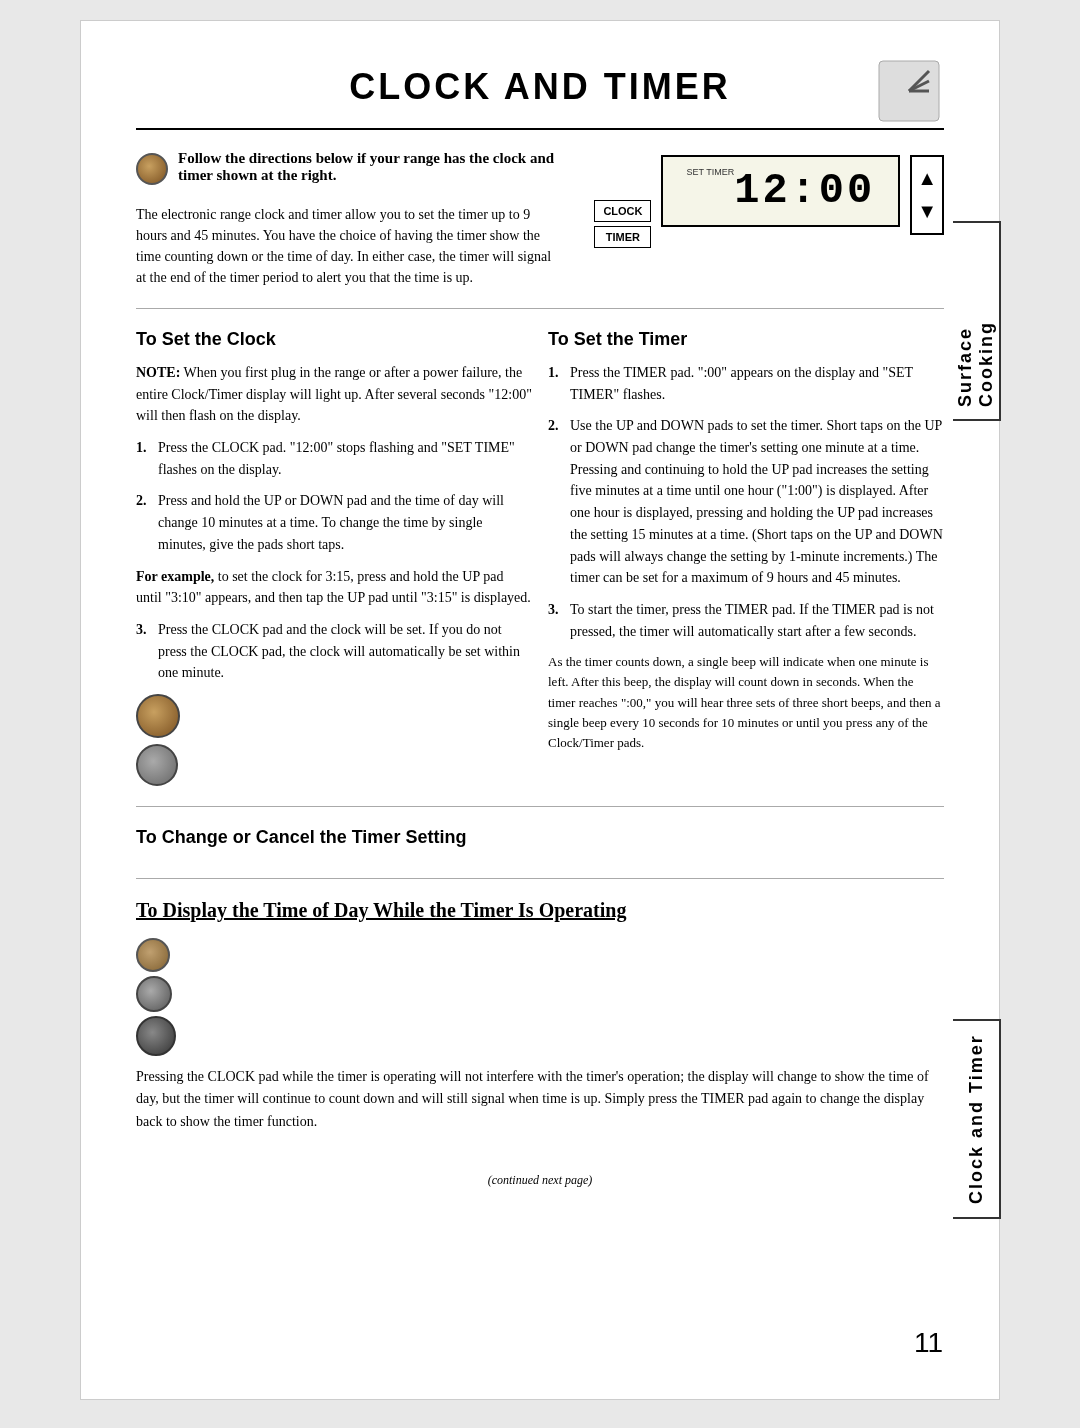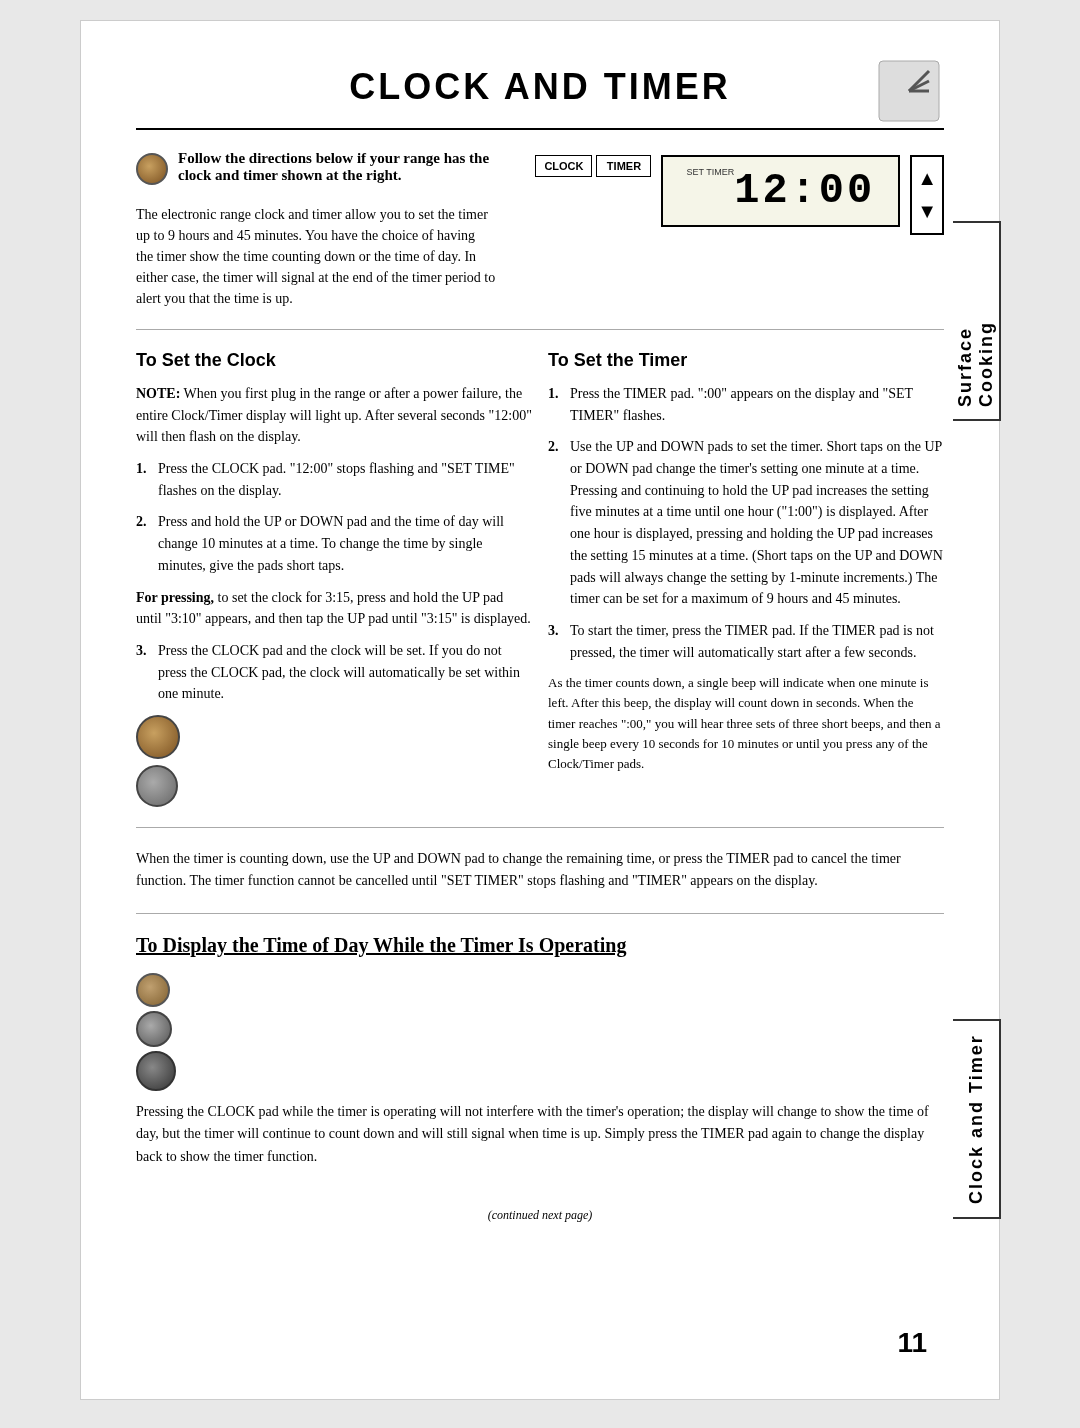--- a/index.html
+++ b/index.html
@@ -68,23 +68,23 @@
       display: flex;
       align-items: center;
       justify-content: center;
       font-family: Arial, sans-serif;
     }
 
     
     .page-number {
       position: absolute;
       bottom: 40px;
-      right: 72px;
+      right: 56px;
       font-size: 28px;
-      font-weight: bold;
+      font-weight: normal;
       font-family: Arial, sans-serif;
     }
 
     
     .main-content {
       padding: 0 55px 0 55px;
     }
 
     
     .page-header {
@@ -139,22 +139,23 @@
     
     .clock-display-area {
       display: flex;
       align-items: flex-start;
       gap: 10px;
       padding-top: 5px;
     }
 
     .clock-buttons {
       display: flex;
-      flex-direction: row;
+      flex-direction: column;
       gap: 4px;
+      margin-top: 45px;
     }
 
     .clock-btn {
       border: 1px solid #000;
       padding: 4px 8px;
       font-size: 11px;
       font-weight: bold;
       font-family: Arial, sans-serif;
       background: #fff;
       min-width: 55px;
@@ -366,21 +367,21 @@
           <li>
             <span class="list-num">1.</span>
             <span>Press the CLOCK pad. "12:00" stops flashing and "SET TIME" flashes on the display.</span>
           </li>
           <li>
             <span class="list-num">2.</span>
             <span>Press and hold the UP or DOWN pad and the time of day will change 10 minutes at a time. To change the time by single minutes, give the pads short taps.</span>
           </li>
         </ol>
         <p class="example-para">
-          <span class="example-bold">For pressing,</span><span> to set the clock for 3:15, press and hold the UP pad until "3:10" appears, and then tap the UP pad until "3:15" is displayed.</span>
+          <span class="example-bold">For example,</span><span> to set the clock for 3:15, press and hold the UP pad until "3:10" appears, and then tap the UP pad until "3:15" is displayed.</span>
         </p>
         <ol class="numbered-list">
           <li>
             <span class="list-num">3.</span>
             <span>Press the CLOCK pad and the clock will be set. If you do not press the CLOCK pad, the clock will automatically be set within one minute.</span>
           </li>
         </ol>
 
         <div style="display:flex; flex-direction:column; gap:6px; margin-top:10px; align-items:flex-start;">
           <div style="width:44px;height:44px;border-radius:50%;background:radial-gradient(circle at 40% 40%, #c8a060, #7a5020);border:2px solid #444;"></div>
@@ -402,21 +403,21 @@
           <li>
             <span class="list-num">3.</span>
             <span>To start the timer, press the TIMER pad. If the TIMER pad is not pressed, the timer will automatically start after a few seconds.</span>
           </li>
         </ol>
         <p class="section-body">As the timer counts down, a single beep will indicate when one minute is left. After this beep, the display will count down in seconds. When the timer reaches ":00," you will hear three sets of three short beeps, and then a single beep every 10 seconds for 10 minutes or until you press any of the Clock/Timer pads.</p>
       </div>
     </div>
 
     <div class="full-section">
-      <p class="full-section-body">When the timer is counting down, use the UP and DOWN pad to change the remaining time, or press the TIMER pad to cancel the timer function. The timer function cannot be cancelled until "SET TIMER" stops flashing and "TIMER" appears on the display.</p>
+      <h2 class="full-section-title">To Change or Cancel the Timer Setting</h2>
     </div>
 
     <div class="full-section" style="border-bottom:none;">
       <h2 class="underline-title">To Display the Time of Day While the Timer Is Operating</h2>
 
       <div style="display:flex; gap:10px; align-items:flex-start;flex-direction:column;">
         <div style="display:flex; flex-direction:column; gap:4px; margin-top:4px;">
           <div style="width:34px;height:34px;border-radius:50%;background:radial-gradient(circle at 40% 40%, #c0a070, #806030);border:2px solid #555;"></div>
           <div style="width:36px;height:36px;border-radius:50%;background:radial-gradient(circle at 40% 40%, #aaa, #555);border:2px solid #444;"></div>
           <div style="width:40px;height:40px;border-radius:50%;background:radial-gradient(circle at 40% 40%, #888, #333);border:2px solid #333;"></div>

